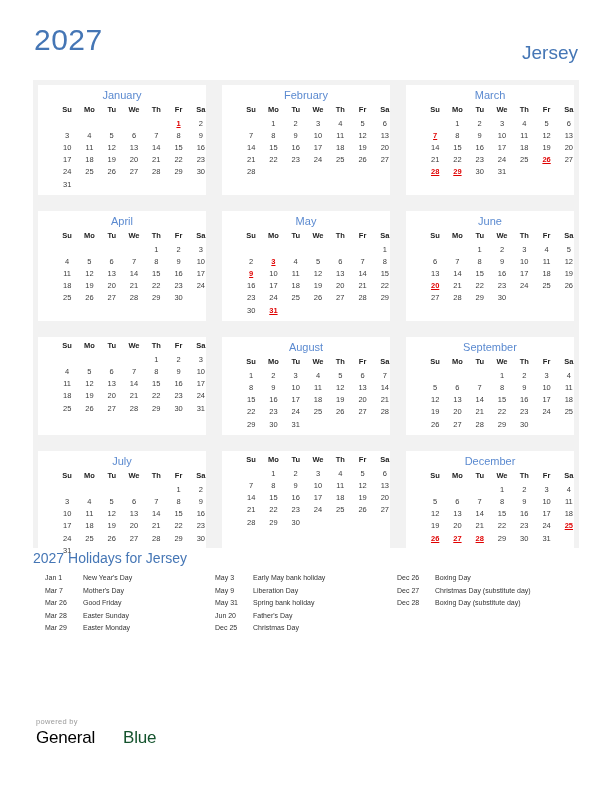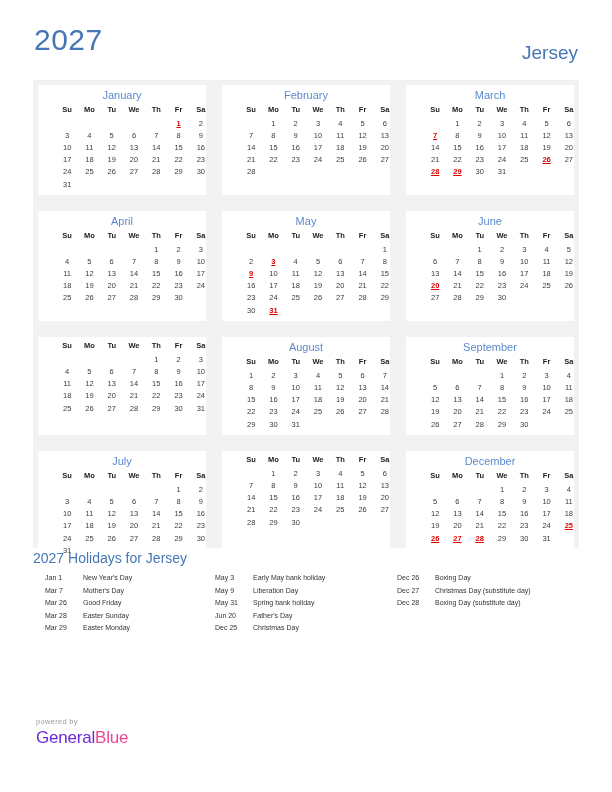--- a/index.html
+++ b/index.html
@@ -95,22 +95,22 @@
   .hol-date { width:38px; flex:0 0 38px; }
   .hol-name { flex:1; }
 
   
   .footer { position:absolute; left:36px; top:716px; }
   .powered {
     font-size:7.5px; color:#9a9a9a; line-height:11px;
     letter-spacing:0.3px; margin-bottom:1px;
   }
   .brand { font-size:17px; line-height:20px; letter-spacing:-0.2px; }
-  .brand .b1 { color:#6d28d9;margin-top:41px; }
-  .brand .b2 { color:#ec4899; }
+  .brand .b1 { color:#000000;margin-top:41px; }
+  .brand .b2 { color:#14532d;padding-left:28px; }
 </style>
 </head>
 <body>
 
 <div class="header">
   <div class="year-title">2027</div>
   <div class="region-title">Jersey</div>
 </div>
 
 <div class="cal-wrap">

